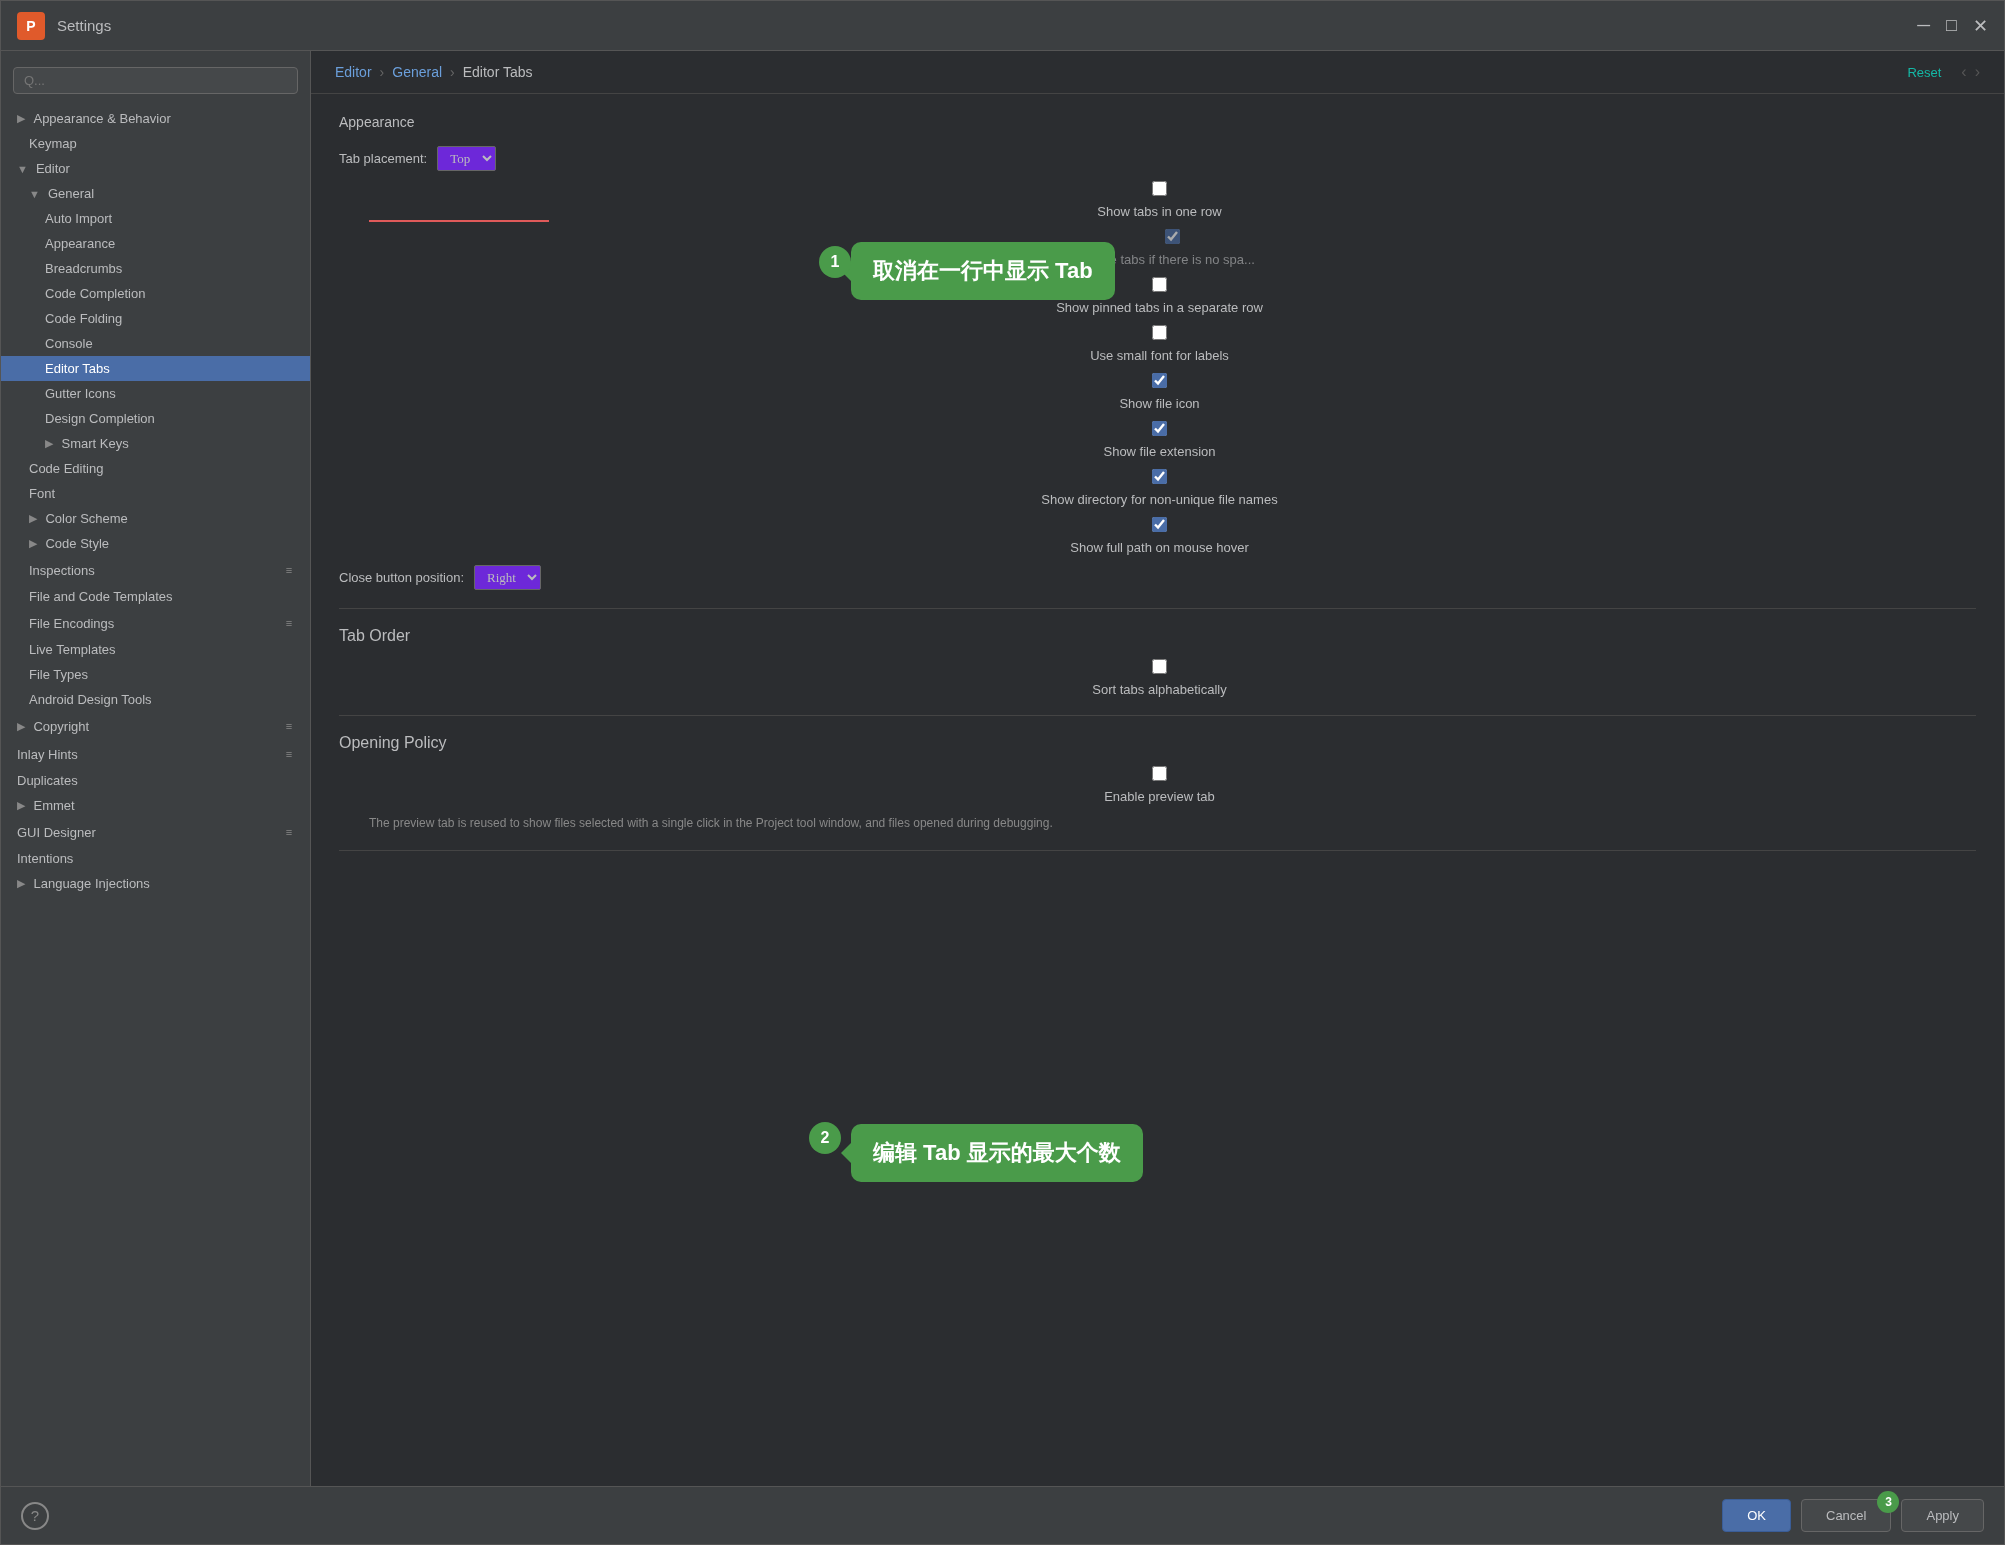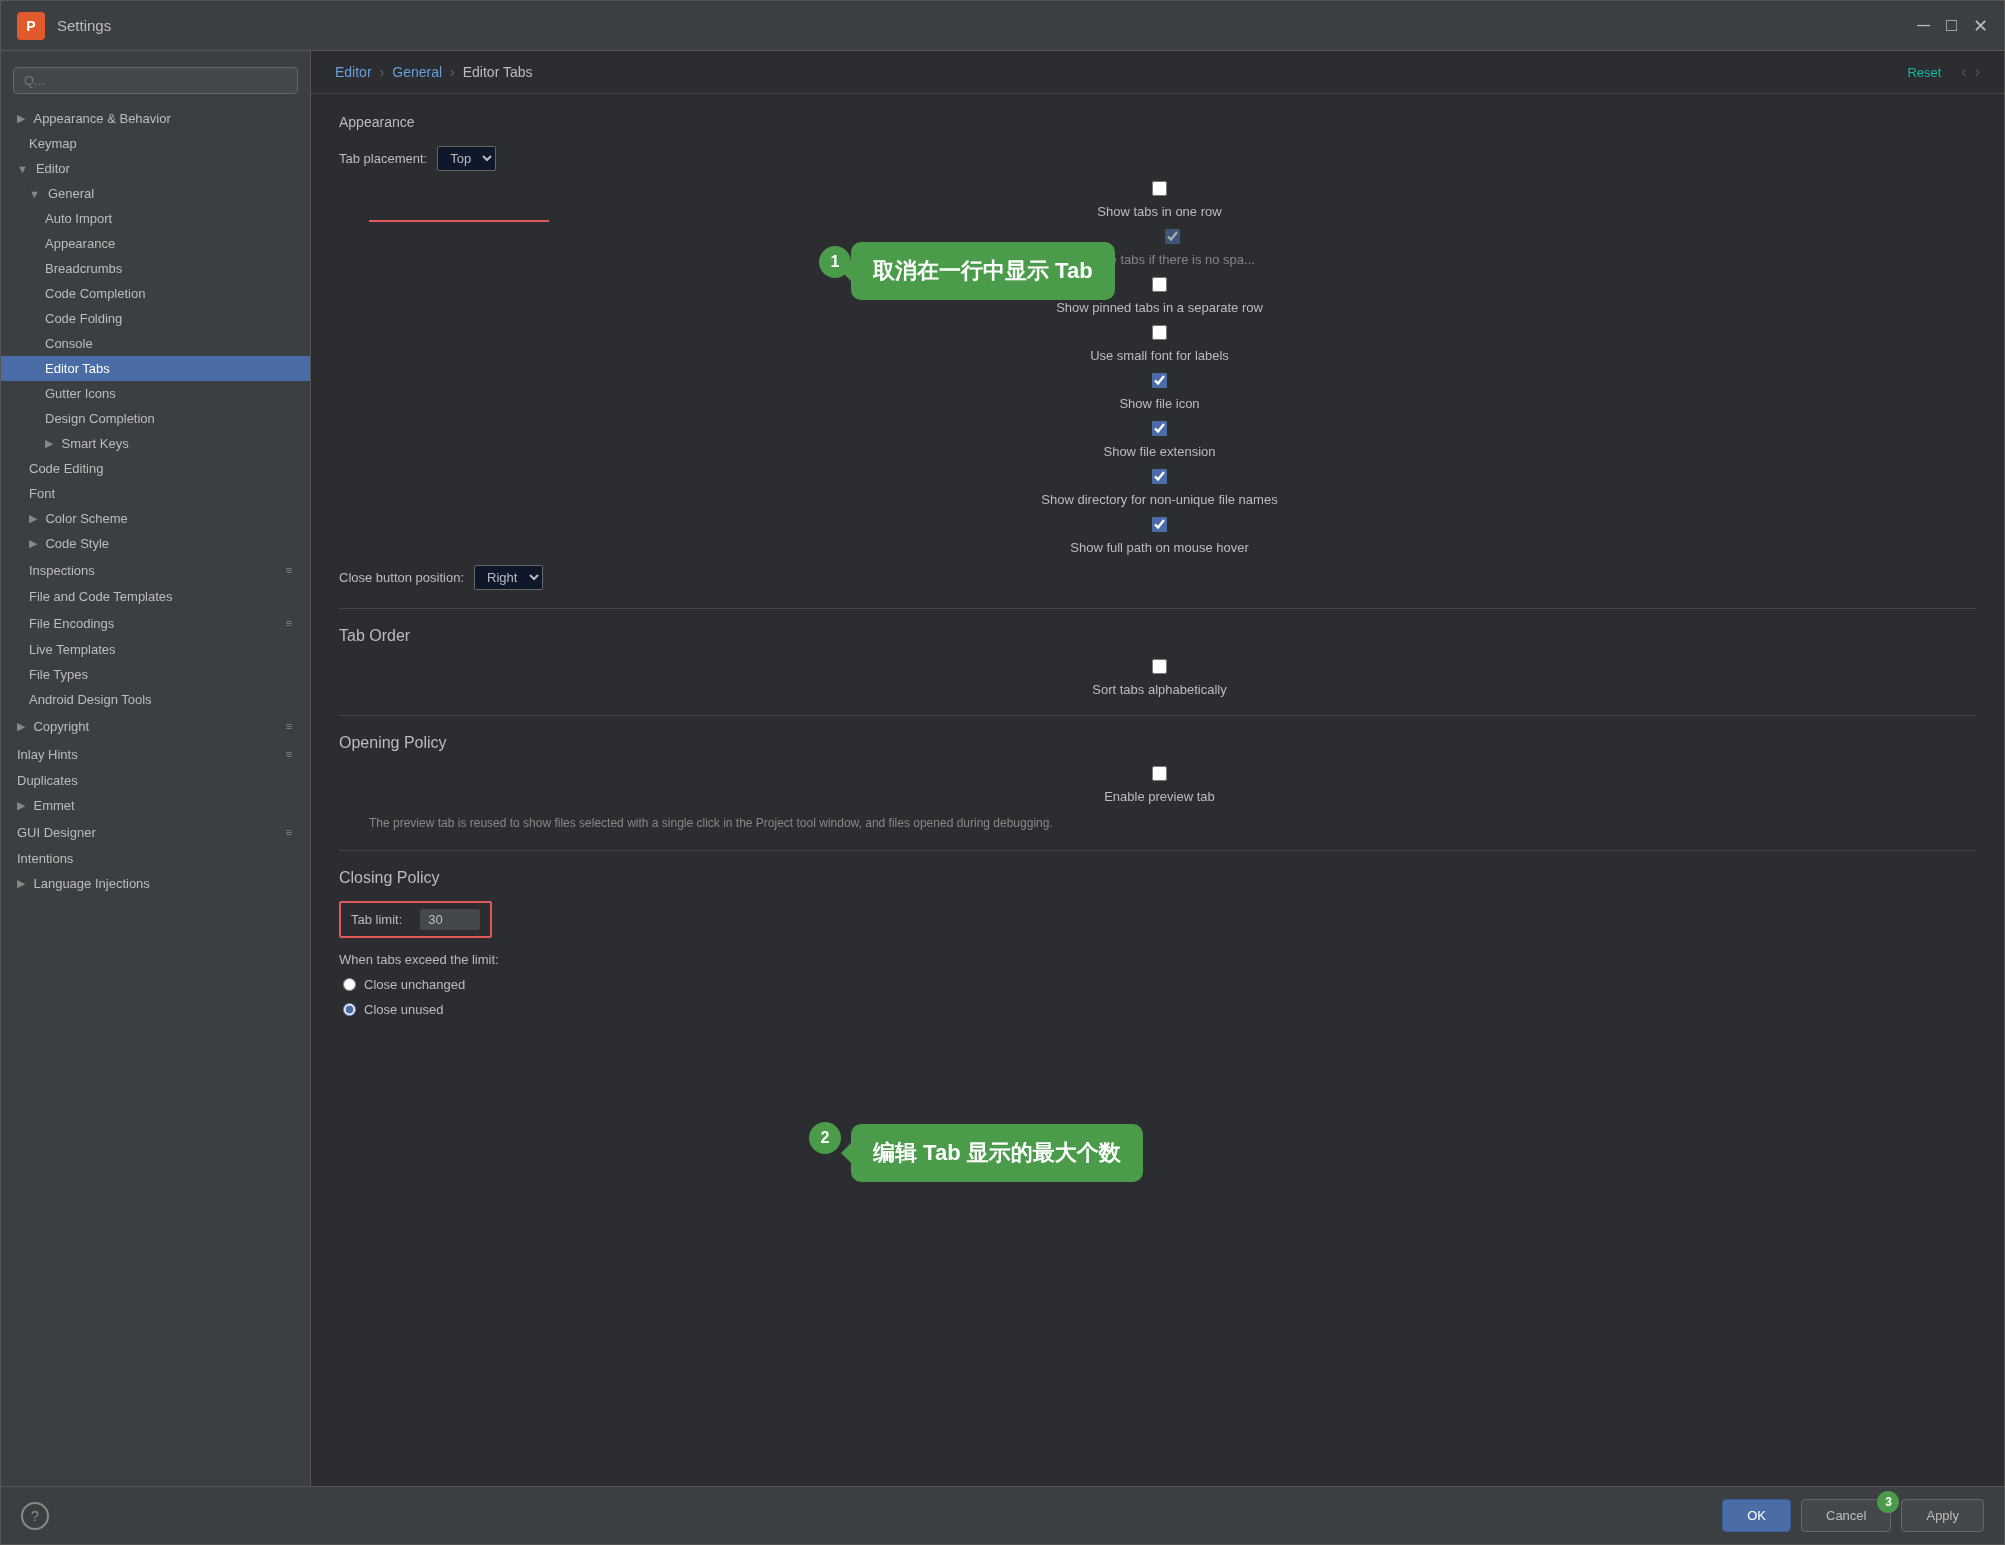--- a/index.html
+++ b/index.html
@@ -160,28 +160,29 @@
     .checkbox-row.indented { padding-left: 30px; }
     .checkbox-row.disabled { opacity: 0.6; }
     input[type="checkbox"] {
       width: 15px;
       height: 15px;
       cursor: pointer;
       accent-color: #4a6da7;
     }
     .checkbox-label { color: #bbbcbe; font-size: 13px; }
     select {
-      background: #0f172a;
+      background: #6d28d9;
       border: 1px solid #666;
       color: #bbbcbe;
       padding: 3px 8px;
       font-size: 13px;
       cursor: pointer;
       border-radius: 2px;
       outline: none;
+      font-family: Liberation Serif, serif;
     }
     .field-label { color: #bbbcbe; font-size: 13px; }
     .divider {
       height: 1px;
       background: #444;
       margin: 18px 0;
     }
     .tab-order-section, .opening-policy-section, .closing-policy-section {
       margin-bottom: 8px;
     }
@@ -583,40 +584,20 @@
           <div class="checkbox-row">
             <input type="checkbox" id="enable-preview" style="">
             <label class="checkbox-label" for="enable-preview">Enable preview tab</label>
           </div>
           <div class="info-text">The preview tab is reused to show files selected with a single click
 in the Project tool window, and files opened during debugging.</div>
         </div>
 
         <div class="divider"></div>
 
-        <div class="closing-policy-section">
-          <div class="section-group-label">Closing Policy</div>
-
-          
-          <div class="tab-limit-row" style="border: 2px solid #e05a5a; display:inline-flex; padding: 6px 10px; border-radius: 2px; margin-bottom:14px;">
-            <span class="field-label">Tab limit:</span>
-            <input type="text" class="tab-limit-input" style="border: none; margin-left: 8px;" value="30">
-          </div>
-
-          <div class="field-label" style="margin-bottom:10px; display:block;">When tabs exceed the limit:</div>
-
-          <div class="radio-row">
-            <input type="radio" name="closing" id="close-unchanged" style="">
-            <label class="radio-label" for="close-unchanged">Close unchanged</label>
-          </div>
-          <div class="radio-row">
-            <input type="radio" name="closing" id="close-unused" checked="" style="">
-            <label class="radio-label" for="close-unused">Close unused</label>
-          </div>
-        </div>
 
         <div class="tooltip-bubble tooltip1">
           <span>取消在一行中显示 Tab</span>
         </div>
 
         <div class="step-badge step1">
           <span>1</span>
         </div>
 
         <div class="tooltip-bubble tooltip2">

